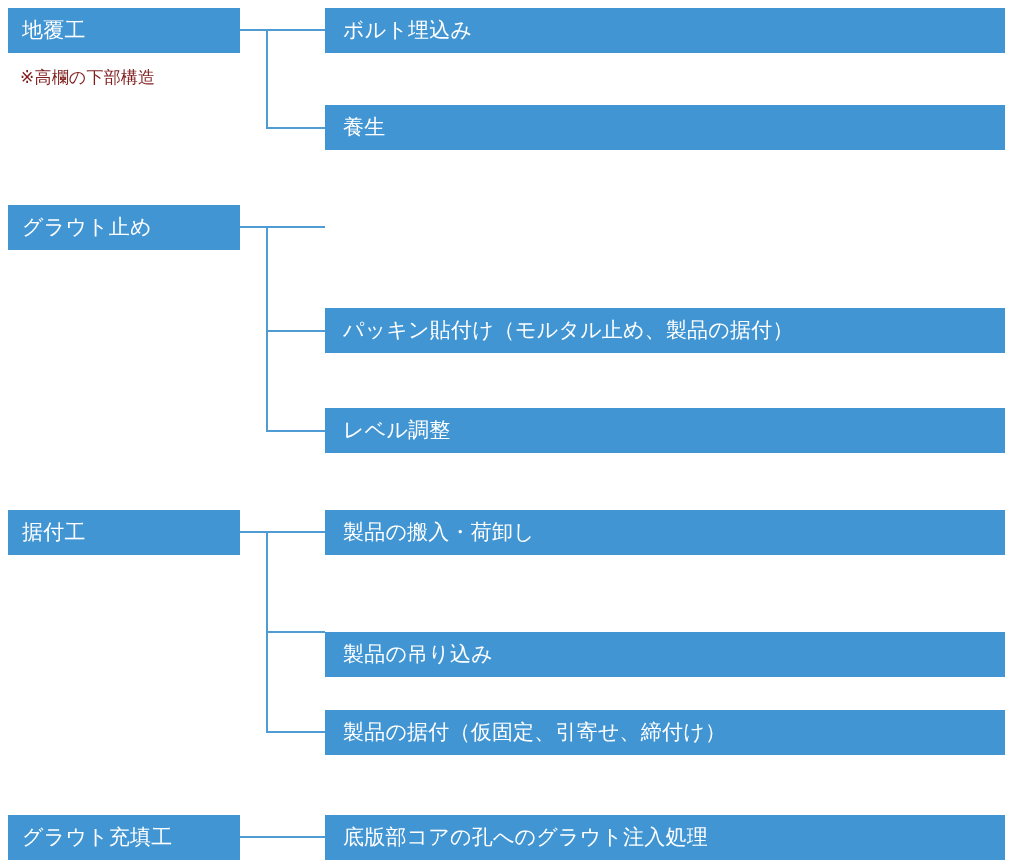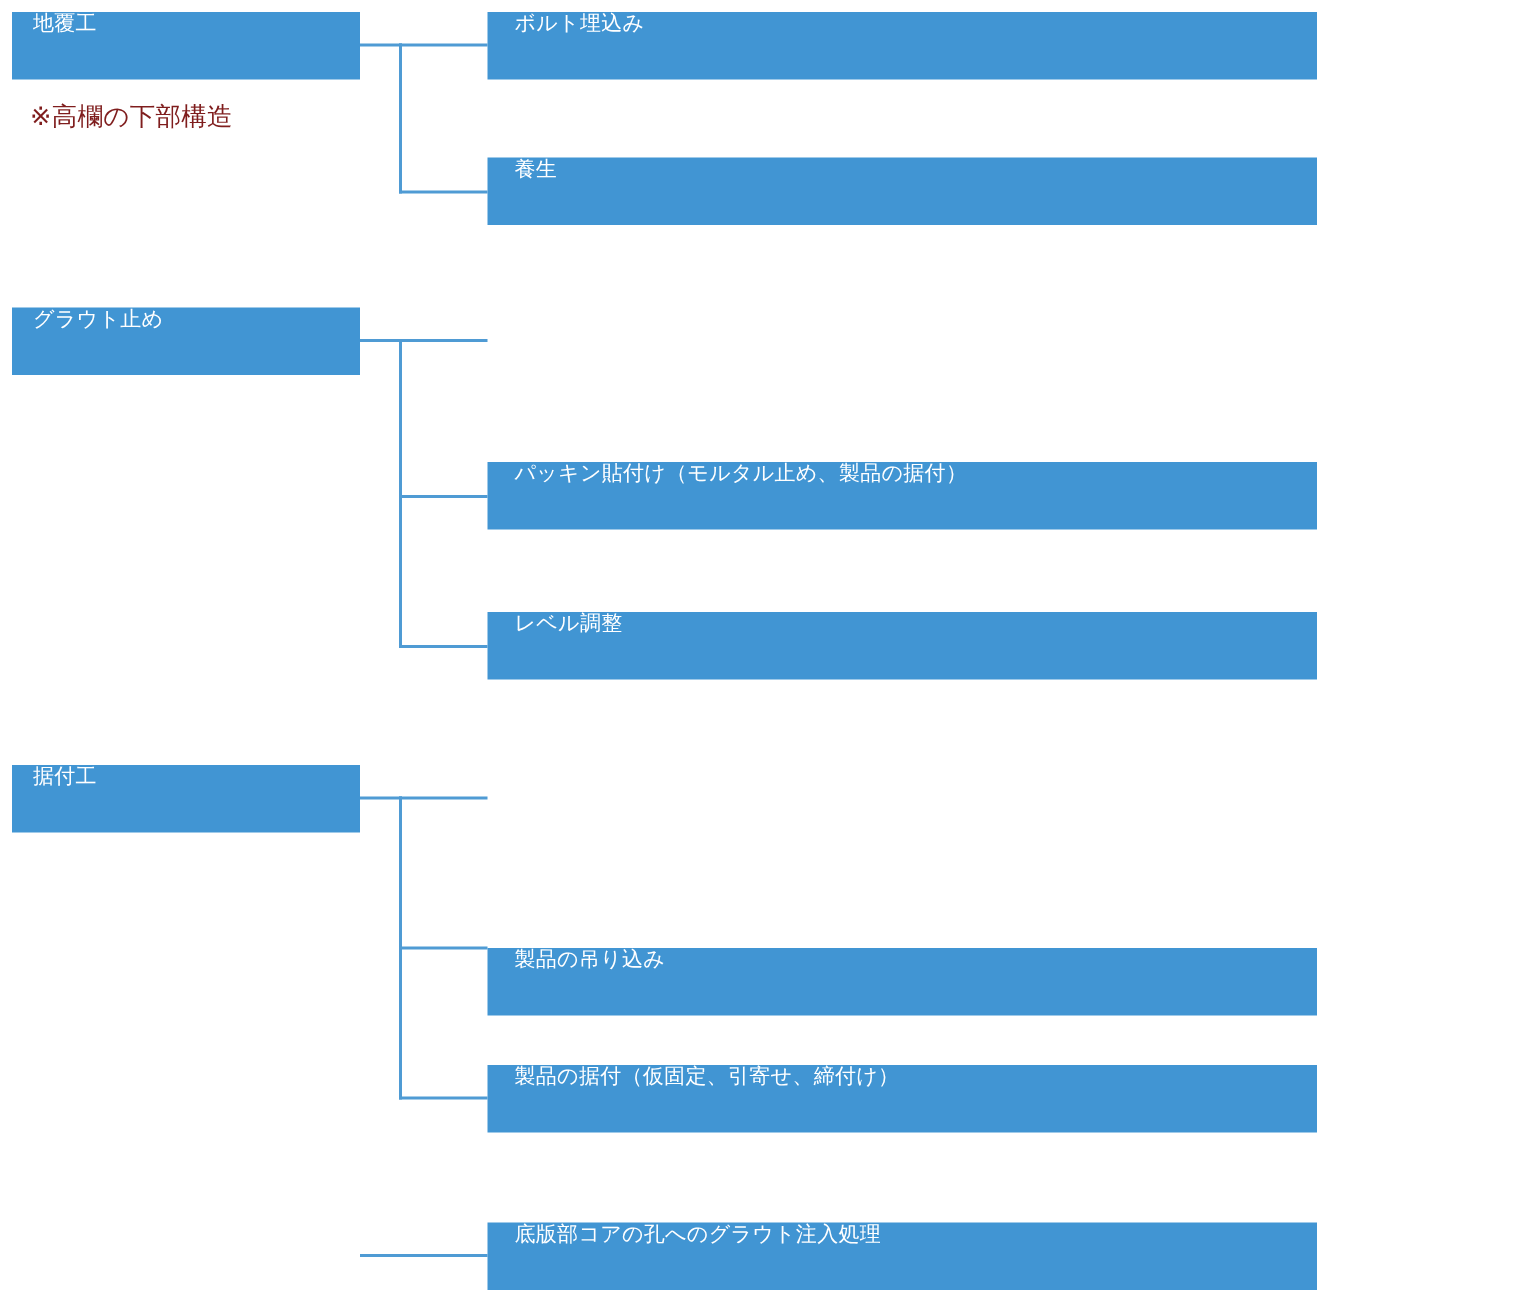--- a/index.html
+++ b/index.html
@@ -16,36 +16,36 @@
     width: 1014px;
     height: 864px;
     background: #ffffff;
     overflow: hidden;
   }
   .box {
     position: absolute;
     background: #4195d3;
     color: #ffffff;
     display: flex;
-    align-items: flex-start;
+    align-items: center;
     box-sizing: border-box;
-    font-size: 14px;
+    font-size: 21px;
     line-height: 1.15;
     letter-spacing: 0.2px;
     white-space: nowrap;
   }
   .box.parent {
     left: 8px;
     width: 232px;
     height: 45px;
     padding-left: 14px;
   }
   .box.child {
     left: 325px;
-    width: 553px;
+    width: 680px;
     height: 45px;
     padding-left: 18px;
   }
   .note {
     position: absolute;
     color: #7f1d1d;
     font-size: 17px;
     white-space: nowrap;
     letter-spacing: 0.2px;
   }
@@ -103,27 +103,33 @@
   <div class="box parent" style="top:510px;">
     <span>据付工</span>
   </div>
 
   <div class="hline" style="left:240px; top:531px; width:28px;"></div>
   <div class="vline" style="left:266px; top:531px; height:202px;"></div>
   <div class="hline" style="left:266px; top:531px; width:59px;"></div>
   <div class="hline" style="left:266px; top:631px; width:59px;"></div>
   <div class="hline" style="left:266px; top:731px; width:59px;"></div>
 
+  <div class="box child" style="top:510px;">
+    <span>製品の搬入・荷卸し</span>
+  </div>
   <div class="box child" style="top:608px;margin-top:24px;">
     <span>製品の吊り込み</span>
   </div>
   <div class="box child" style="top:710px;">
     <span>製品の据付（仮固定、引寄せ、締付け）</span>
   </div>
 
+  <div class="box parent" style="top:815px;">
+    <span>グラウト充填工</span>
+  </div>
 
   <div class="hline" style="left:240px; top:836px; width:85px;"></div>
 
   <div class="box child" style="top:815px;">
     <span>底版部コアの孔へのグラウト注入処理</span>
   </div>
 
 </div>
 
 </body></html>

